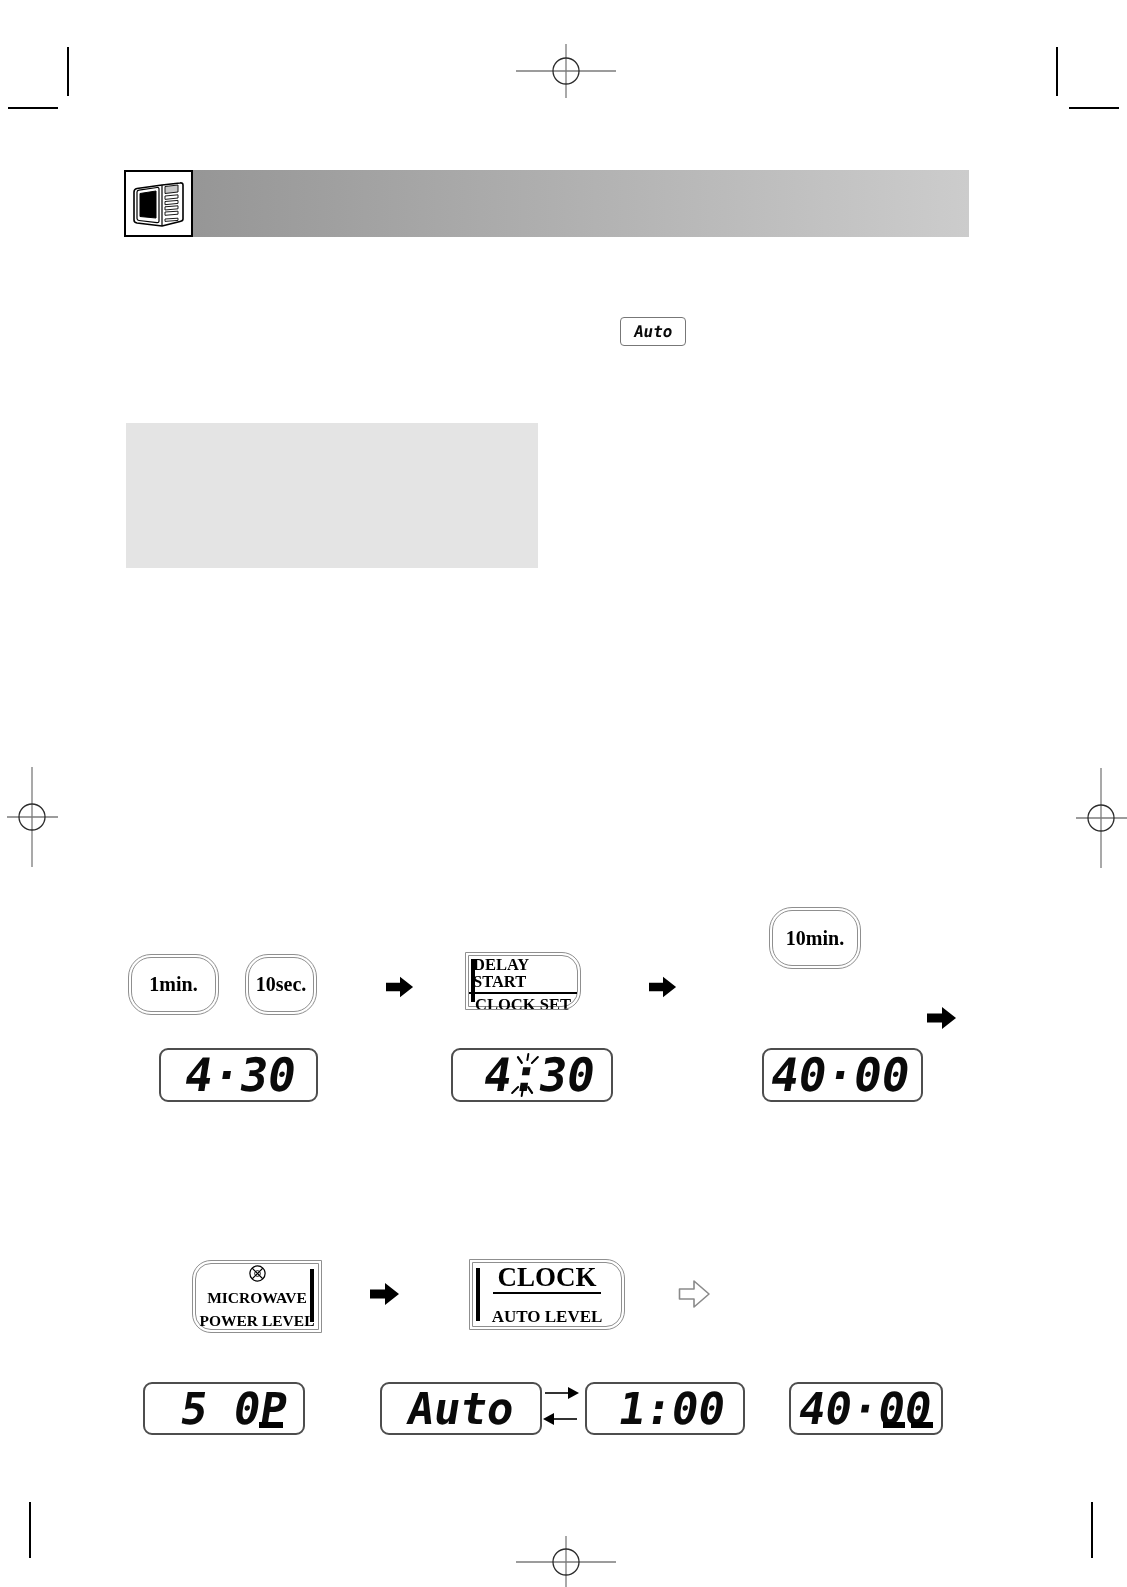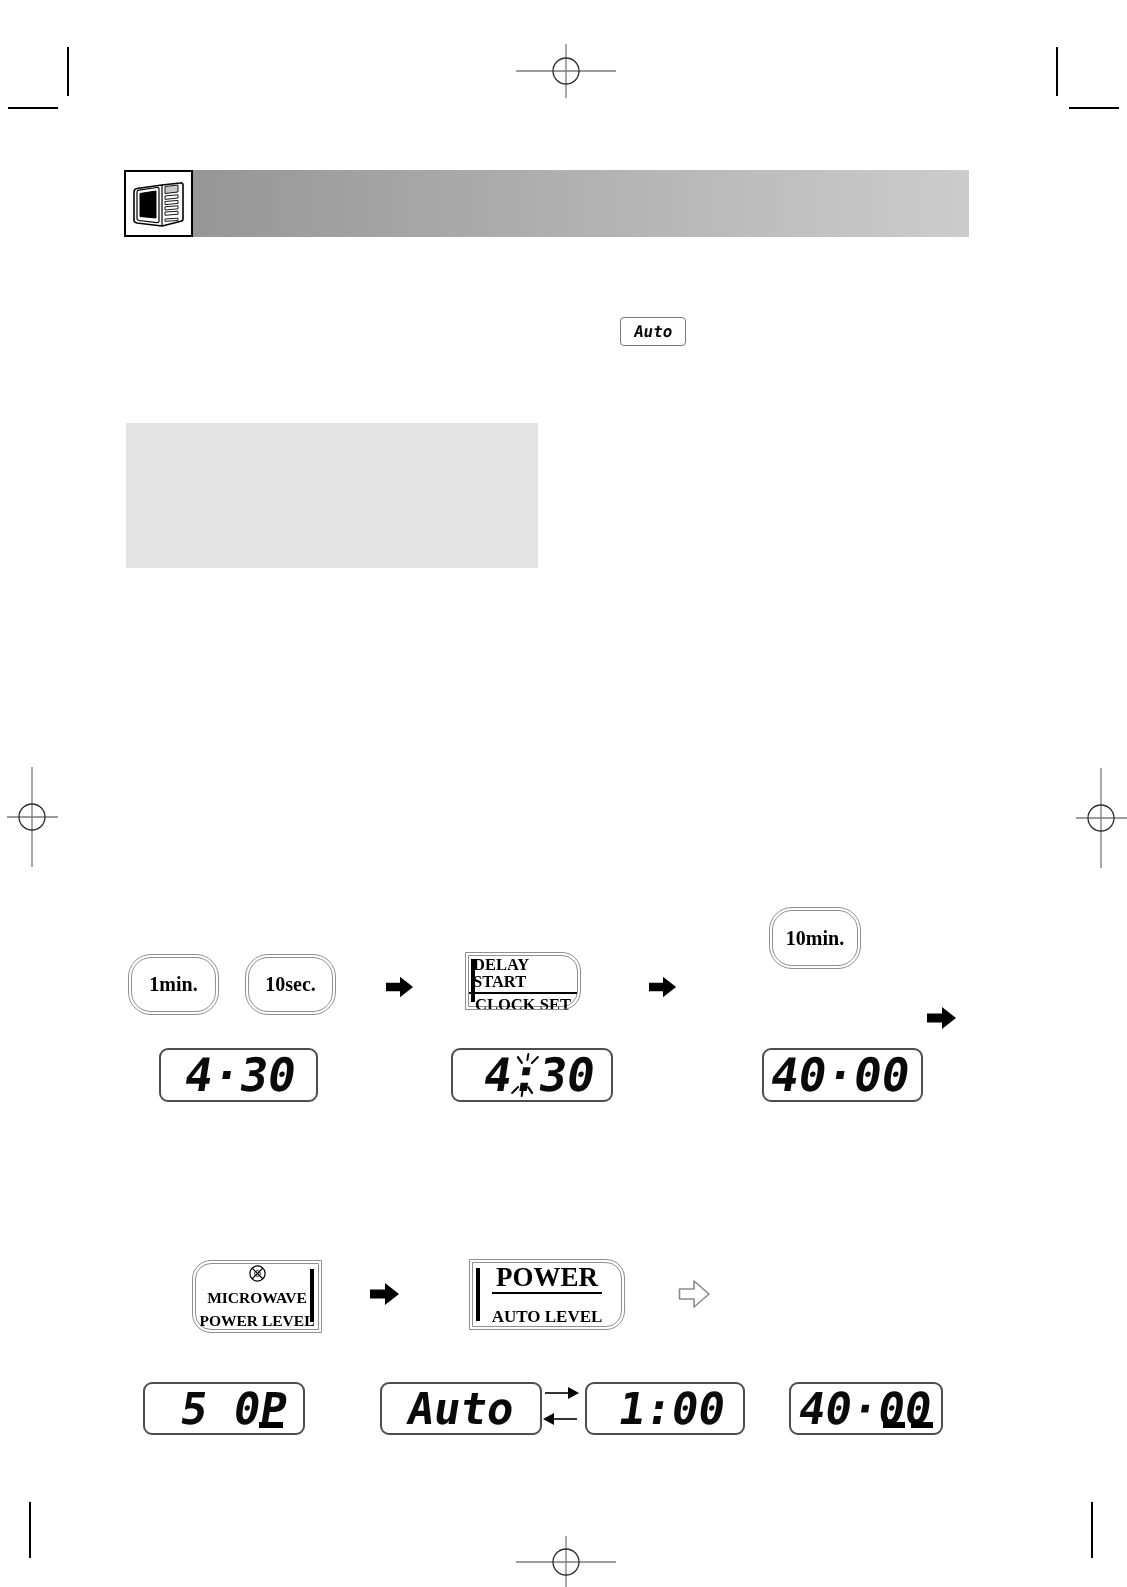--- a/index.html
+++ b/index.html
@@ -100,21 +100,21 @@
 
   <div class="auto-ind">
     <span class="lcd fs-small">Auto</span>
   </div>
 
   <div class="note-box"></div>
 
   <div class="pill" style="left:131px;top:957px;width:85px;height:55px">
     <span>1min.</span>
   </div>
-  <div class="pill" style="left:248px;top:957px;width:85px;height:55px">
+  <div class="pill" style="left:248px;top:957px;width:66px;height:55px">
     <span>10sec.</span>
   </div>
 
   <svg class="arrow-svg" style="left:386px;top:975px" width="28" height="24" viewBox="0 0 30 24">
     <path d="M0 7.5 H15 V1 L29 12 L15 23 V16.5 H0 Z" fill="#000"></path>
   </svg>
 
   <div class="panel-btn round-right" style="left:468px;top:955px;width:110px;height:52px;font-size:16.5px">
     <div class="vbar" style="left:2px;top:3px;bottom:4px"></div>
     <span class="btn-line1">DELAY START</span>
@@ -164,21 +164,21 @@
     <span style="line-height:1.05">MICROWAVE</span>
     <span style="line-height:1.05">POWER LEVEL</span>
   </div>
 
   <svg class="arrow-svg" style="left:370px;top:1281px" width="30" height="26" viewBox="0 0 30 24">
     <path d="M0 7.5 H15 V1 L29 12 L15 23 V16.5 H0 Z" fill="#000"></path>
   </svg>
 
   <div class="panel-btn round-right" style="left:472px;top:1262px;width:150px;height:65px">
     <div class="vbar" style="left:3px;top:5px;bottom:5px"></div>
-    <span class="btn-line1" style="font-size:27px">POWER</span>
+    <span class="btn-line1" style="font-size:27px">CLOCK</span>
     <span class="btn-line2" style="font-size:17px">AUTO LEVEL</span>
   </div>
 
   <svg class="arrow-svg" style="left:678px;top:1279px" width="33" height="30" viewBox="0 0 33 30">
     <path d="M1.5 10 H16 V2 L31 15 L16 28 V20 H1.5 Z" fill="#fff" stroke="#8a8a8a" stroke-width="1.6" stroke-linejoin="round"></path>
   </svg>
 
   <div class="display" style="left:143px;top:1382px;width:162px;height:53px;padding-right:16px">
     <span class="lcd fs2">5 0P</span>
     <div class="ubar" style="left:114px;width:24px"></div>

